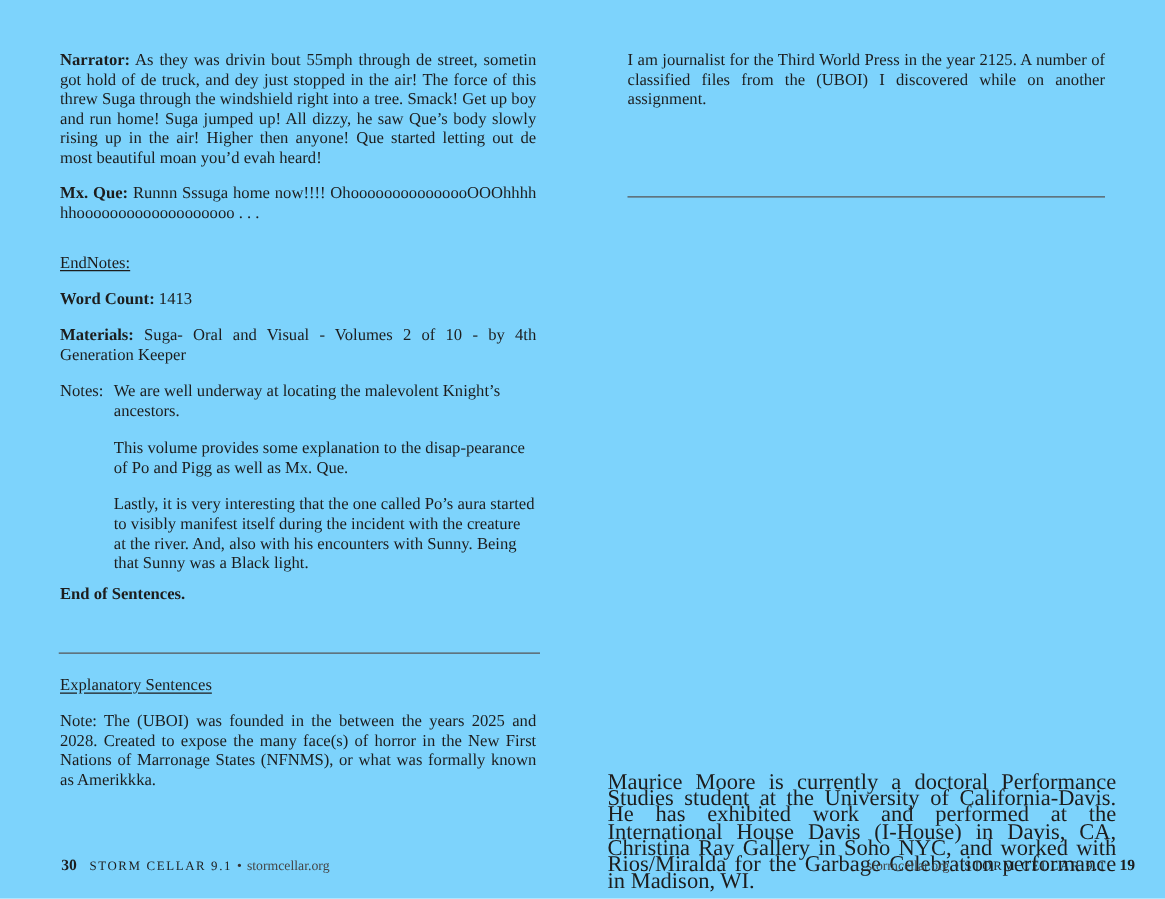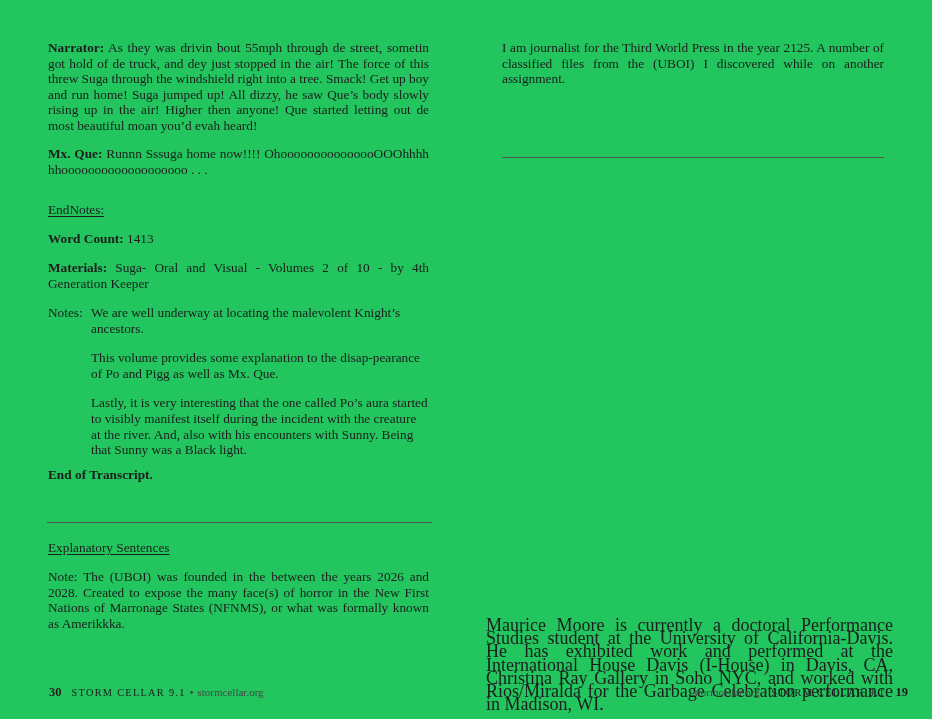--- a/index.html
+++ b/index.html
@@ -1,17 +1,17 @@
 <!DOCTYPE html>
 <html><head>
 <meta charset="utf-8">
 <style>
   html,body{margin:0;padding:0;background:#ffffff;}
   .spread{
-    position:relative;width:932px;height:719px;background:#22c55e;
+    position:relative;width:932px;height:719px;background:#7dd3fc;
     font-family:"Liberation Serif","DejaVu Serif",serif;
     color:#1d1d1d;overflow:hidden;
   }
   .blk{position:absolute;}
   p{margin:0;}
   .body-text{font-size:13.3px;line-height:15.6px;}
   .just{text-align:justify;}
   .uline{text-decoration:underline;text-underline-offset:2px;}
   .breakall{word-break:break-all;}
 
@@ -61,27 +61,27 @@
 
   <p class="blk body-text just materials"><b>Materials:</b> <span>Suga- Oral and Visual - Volumes 2 of 10 - by 4th Generation Keeper</span></p>
 
   <div class="blk body-text notes">
     <span class="hang-label">Notes:</span>
     <p>We are well underway at locating the malevolent Knight’s ancestors.</p>
     <p>This volume provides some explanation to the disap-pearance of Po and Pigg as well as Mx. Que.</p>
     <p>Lastly, it is very interesting that the one called Po’s aura started to visibly manifest itself during the incident with the creature at the river. And, also with his encounters with Sunny. Being that Sunny was a Black light.</p>
   </div>
 
-  <p class="blk body-text endtrans">End of Transcript.</p>
+  <p class="blk body-text endtrans">End of Sentences.</p>
 
   <div class="blk rule-left"></div>
 
   <p class="blk body-text uline expl-h">Explanatory Sentences</p>
 
-  <p class="blk body-text just expl-p">Note: The (UBOI) was founded in the between the years 2026 and 2028. Created to expose the many face(s) of horror in the New First Nations of Marronage States (NFNMS), or what was formally known as Amerikkka.</p>
+  <p class="blk body-text just expl-p">Note: The (UBOI) was founded in the between the years 2025 and 2028. Created to expose the many face(s) of horror in the New First Nations of Marronage States (NFNMS), or what was formally known as Amerikkka.</p>
 
   <p class="blk body-text just rpara1">I am journalist for the Third World Press in the year 2125. A number of classified files from the (UBOI) I discovered while on another assignment.</p>
 
 
   <div class="blk rule-right"></div>
 
   <p class="blk just bio">Maurice Moore is currently a doctoral Performance Studies student at the University of California-Davis. He has exhibited work and performed at the International House Davis (I-House) in Davis, CA, Christina Ray Gallery in Soho NYC, and worked with Rios/Miralda for the Garbage Celebration performance in Madison, WI.</p>
 
   <div class="blk foot foot-l">
     <span class="pgnum">30</span><span class="mag">STORM CELLAR 9.1</span><span class="dot">•</span><span class="site">stormcellar.org</span>

